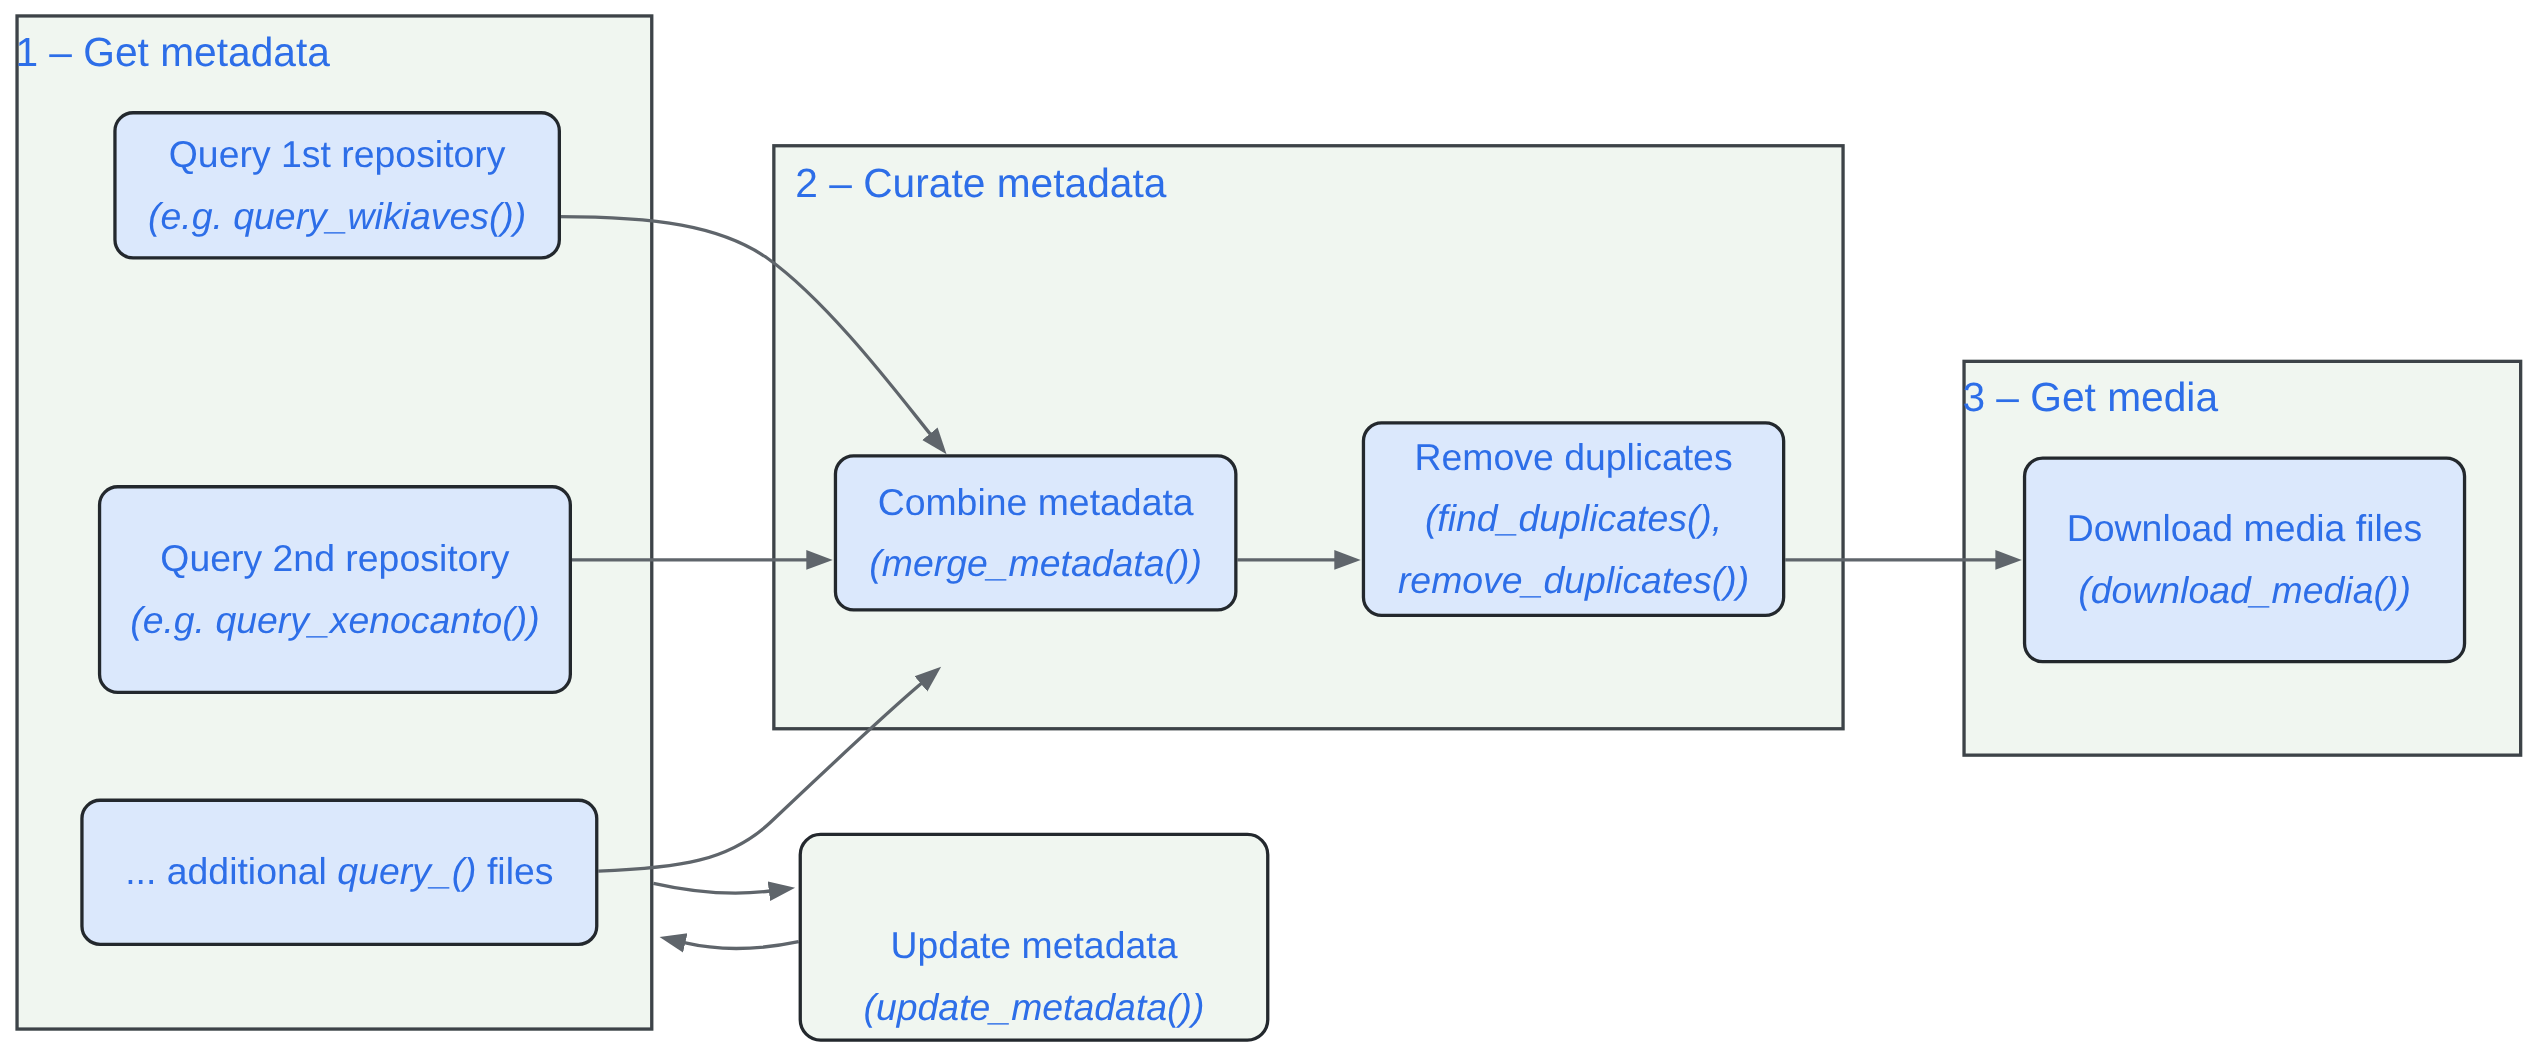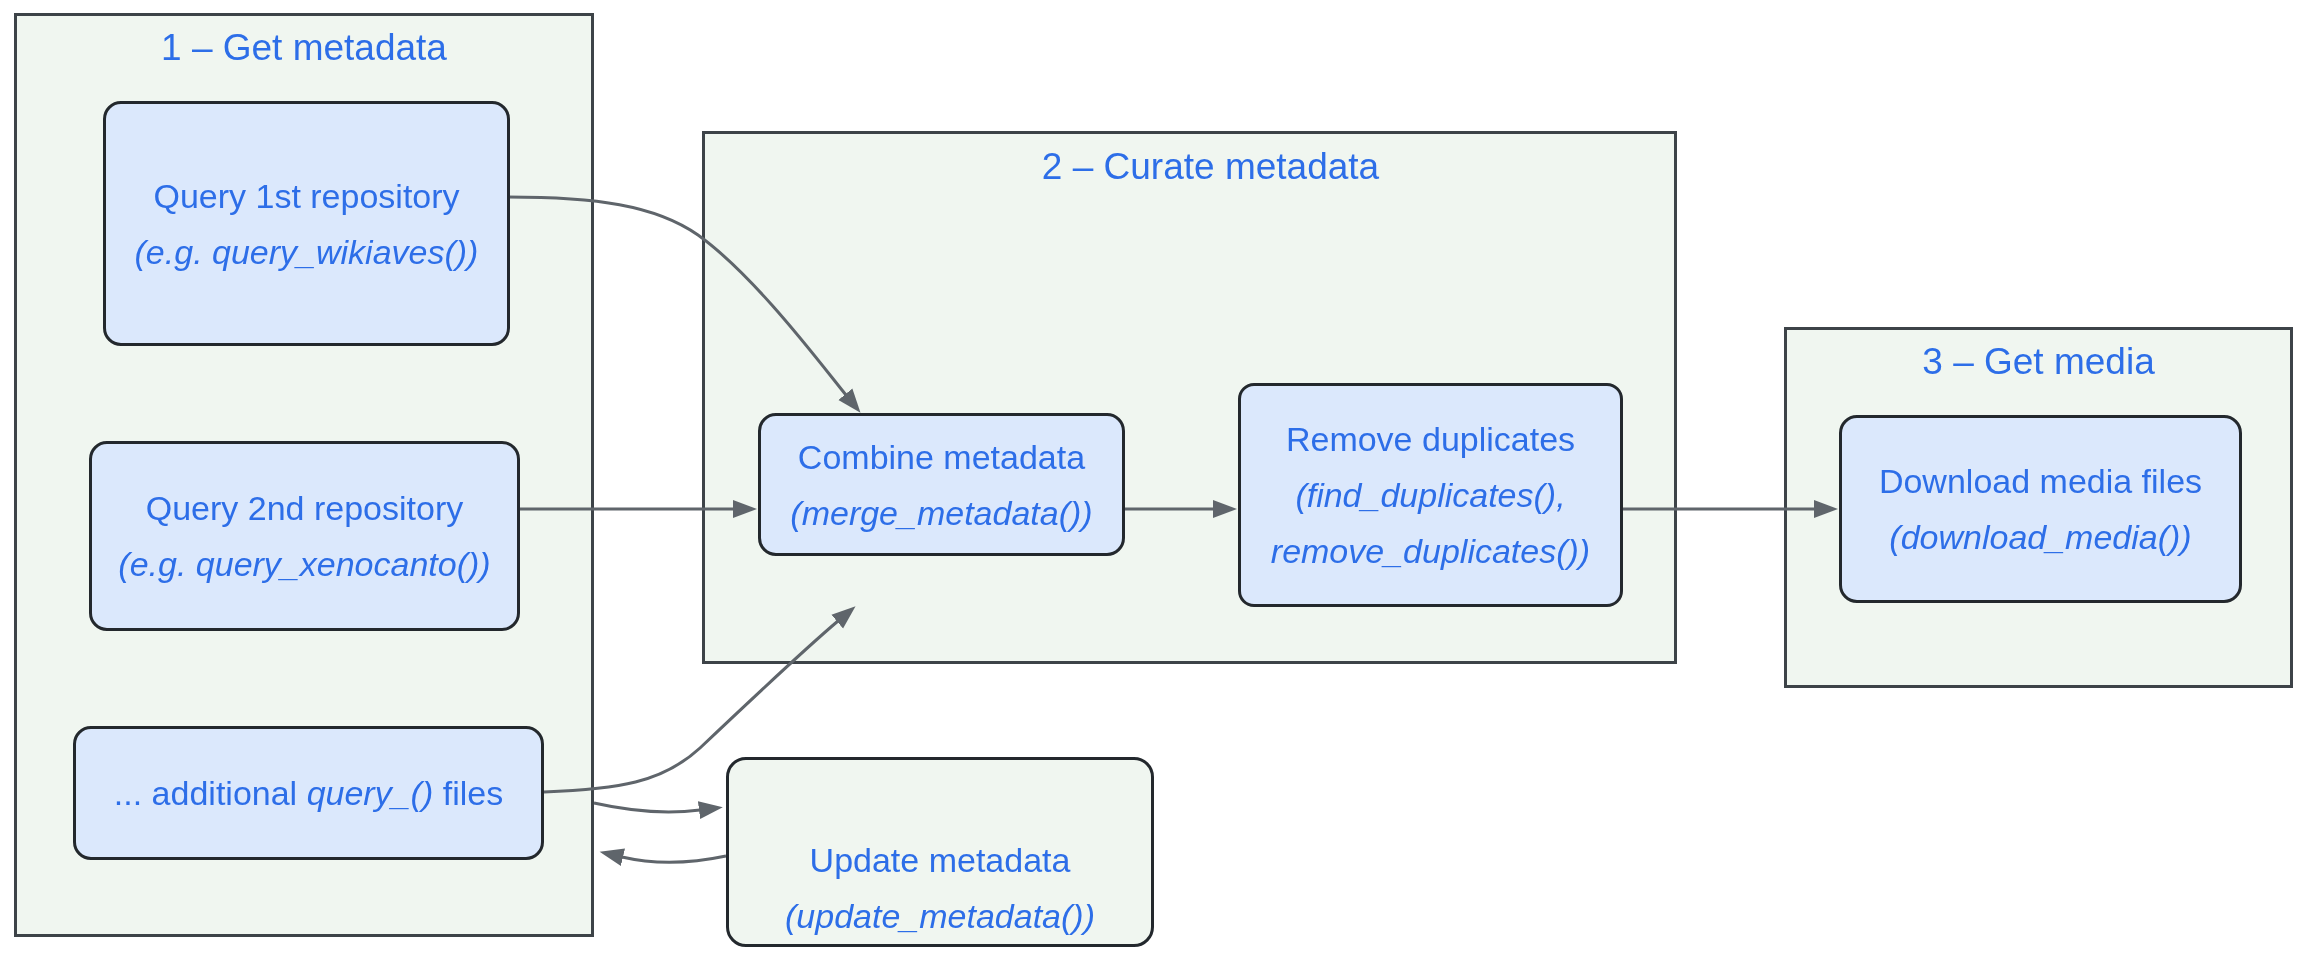--- a/index.html
+++ b/index.html
@@ -12,21 +12,20 @@
   }
   .stage{
     position:absolute;
     background:var(--stage-fill,#f0f6f0);
     border:3px solid var(--stage-border,#3d4348);
     box-sizing:border-box;
   }
   .stage-title{
     position:absolute;
     left:0;right:0;
-    text-align:center;
     color:var(--accent,#2d6ee8);
     font-size:37px;
     font-weight:400;
     white-space:nowrap;
   }
   .node{
     position:absolute;
     background:var(--node-fill,#dbe8fc);
     border:3px solid var(--node-border,#23282d);
     border-radius:18px;
@@ -82,40 +81,40 @@
     </defs>
     <path class="edge" marker-end="url(#ah)" d="M 508 197 C 595 197 655 205 698 235 C 755 276 820 363 846 395"></path>
     <path class="edge" marker-end="url(#ah)" d="M 520 509 L 734 509"></path>
     <path class="edge" marker-end="url(#ah)" d="M 1125 509 L 1214 509"></path>
     <path class="edge" marker-end="url(#ah)" d="M 1623 509 L 1815 509"></path>
     <path class="edge" marker-end="url(#ah)" d="M 544 792 C 618 789 662 783 700 748 C 738 712 806 648 838 621"></path>
     <path class="edge" marker-end="url(#ah)" d="M 594 803 C 634 812 668 814 700 810"></path>
     <path class="edge" marker-end="url(#ah)" d="M 726 856 C 688 864 652 864 622 857"></path>
   </svg>
 
-  <div class="node" style="left:103px;top:101px;width:407px;height:245px;">
+  <div class="node" style="left:103px;top:101px;width:407px;height:135px;">
     <div>Query 1st repository</div>
     <div class="fn">(e.g. query_wikiaves())</div>
   </div>
 
   <div class="node" style="left:89px;top:413px;width:431px;height:190px;margin-top:28px;">
     <div>Query 2nd repository</div>
     <div class="fn">(e.g. query_xenocanto())</div>
   </div>
 
   <div class="node" style="left:73px;top:726px;width:471px;height:134px;">
     <div><span>... additional </span><span class="fn">query_()</span><span> files</span></div>
   </div>
 
   <div class="node" style="left:758px;top:413px;width:367px;height:143px;">
     <div>Combine metadata</div>
     <div class="fn">(merge_metadata())</div>
   </div>
 
-  <div class="node" style="left:1238px;top:383px;width:385px;height:224px;border-radius:16px;">
+  <div class="node" style="left:1238px;top:383px;width:385px;height:178px;">
     <div>Remove duplicates</div>
     <div class="fn">(find_duplicates(),</div>
     <div class="fn">remove_duplicates())</div>
   </div>
 
   <div class="node" style="left:1839px;top:415px;width:403px;height:188px;align-items:center;">
     <div>Download media files</div>
     <div class="fn">(download_media())</div>
   </div>
 

